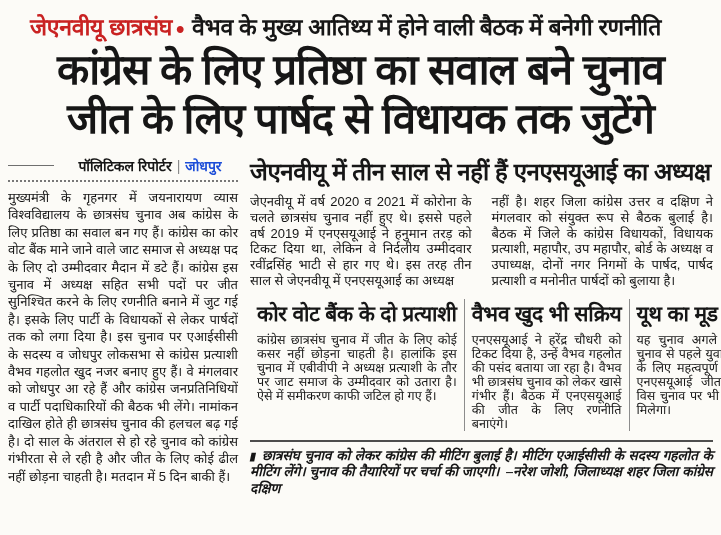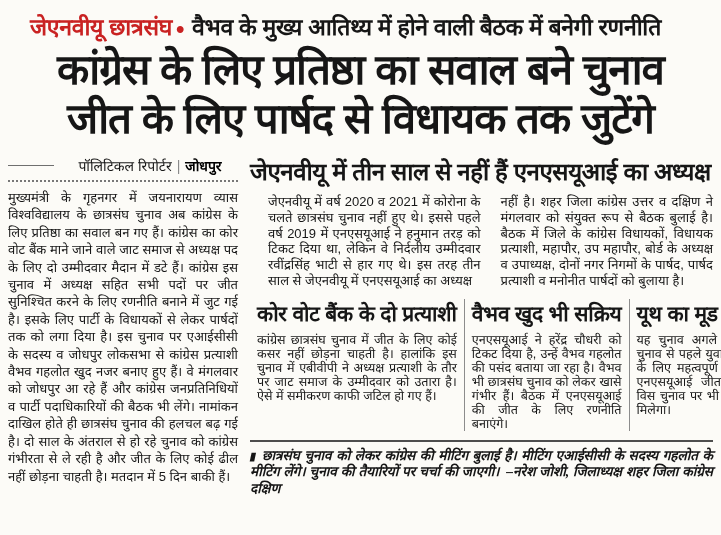--- a/index.html
+++ b/index.html
@@ -46,37 +46,37 @@
 
   
   .byline{
     display:flex;align-items:center;
     margin-top:4px;
     padding-bottom:5px;
     border-bottom:2px dotted #777;
   }
   .byline-rule{flex:0 0 46px;border-top:1.5px solid #6f6f6f;margin-right:8px;}
   .byline-text{flex:1;text-align:center;font-size:14px;white-space:nowrap;}
-  .byline-text b{font-weight:400;}
+  .byline-text b{font-weight:700;}
   .byline-text .pipe{color:#8a8a8a;margin:0 5px;font-weight:300;}
-  .byline-text .city{color:#000000;font-weight:600;}
+  .byline-text .city{color:#1d4ed8;font-weight:600;}
 
   
   .body{text-align:justify;}
   .lead{margin-top:7px;font-size:13px;line-height:17.4px;}
 
   
   .subhead{
     font-size:24px;
     font-weight:800;
     letter-spacing:-0.4px;
     margin:2px 0 7px 0;
     white-space:nowrap;
   }
-  .twocol{display:flex;gap:20px;margin-left:18px;}
+  .twocol{display:flex;gap:20px;}
   .scol{flex:1;font-size:13px;line-height:15.8px;}
 
   
   .boxes{display:flex;margin-top:10px;}
   .box{flex:1;padding:0 7px;}
   .box + .box{border-left:1px solid var(--rule);}
   .box h3{
     text-align:center;
     font-size:21px;
     font-weight:800;

